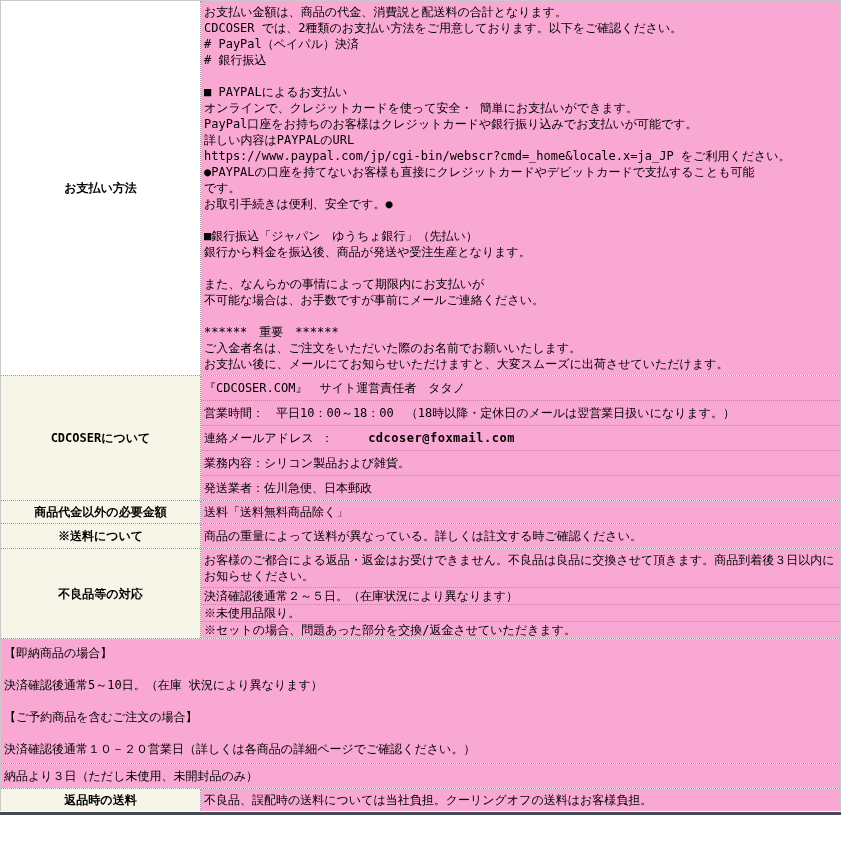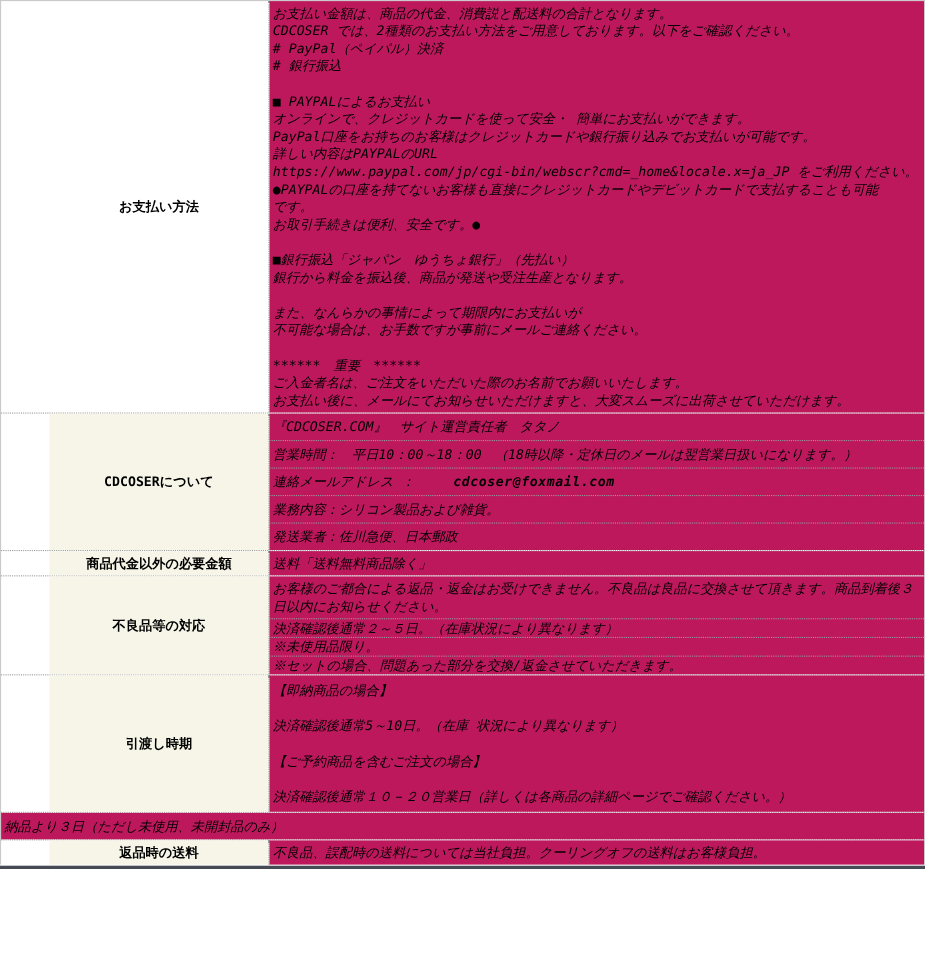--- a/index.html
+++ b/index.html
@@ -33,30 +33,28 @@
     flex:0 0 200px;
     width:200px;
     box-sizing:border-box;
     display:flex;
     align-items:center;
     justify-content:center;
     text-align:center;
     font-weight:bold;
     border-right:1px dotted var(--border-dot);
     padding:2px 4px;
-    margin-left:44px;
   }
   .hcell.shaded{background:var(--shade);}
   .content{
     flex:1;
     min-width:0;
     display:flex;
     flex-direction:column;
-    background:#be185d;
-    font-style:italic;
+    background:#f9a8d4;
   }
   .cell{flex:1;padding:1px 3px;}
   .cell + .cell{border-top:1px dotted var(--border-dot);flex:0 0 auto;}
   .cell.t{padding:0 3px;}
   .cell.m{padding:3px 3px;}
   .cell.s{padding:4px 3px;}
   .cell.xl{padding:6px 3px;}
   .line{
     min-height:16px;
     white-space:pre-wrap;
@@ -126,38 +124,45 @@
     </div>
     <div class="row">
       <div class="hcell shaded">商品代金以外の必要金額</div>
       <div class="content">
         <div class="cell m">
           <div class="line">送料「送料無料商品除く」</div>
         </div>
       </div>
     </div>
     <div class="row">
+      <div class="hcell shaded">※送料について</div>
+      <div class="content">
+        <div class="cell s">
+          <div class="line">商品の重量によって送料が異なっている。詳しくは註文する時ご確認ください。</div>
+        </div>
+      </div>
+    </div>
+    <div class="row">
       <div class="hcell shaded">不良品等の対応</div>
       <div class="content">
         <div class="cell m">
           <div class="line">お客様のご都合による返品・返金はお受けできません。不良品は良品に交換させて頂きます。商品到着後３日以内にお知らせください。</div>
         </div>
         <div class="cell t">
           <div class="line">決済確認後通常２～５日。（在庫状況により異なります）</div>
         </div>
         <div class="cell t">
           <div class="line">※未使用品限り。</div>
         </div>
         <div class="cell t">
           <div class="line">※セットの場合、問題あった部分を交換/返金させていただきます。</div>
         </div>
       </div>
     </div>
     <div class="row">
-      <div class="hcell shaded">引渡し時期</div>
       <div class="content">
         <div class="cell xl">
           <div class="line">【即納商品の場合】</div>
           <div class="line">&nbsp;</div>
           <div class="line">決済確認後通常5～10日。（在庫 状況により異なります）</div>
           <div class="line">&nbsp;</div>
           <div class="line">【ご予約商品を含むご注文の場合】</div>
           <div class="line">&nbsp;</div>
           <div class="line">決済確認後通常１０－２０営業日（詳しくは各商品の詳細ページでご確認ください。）</div>
         </div>

